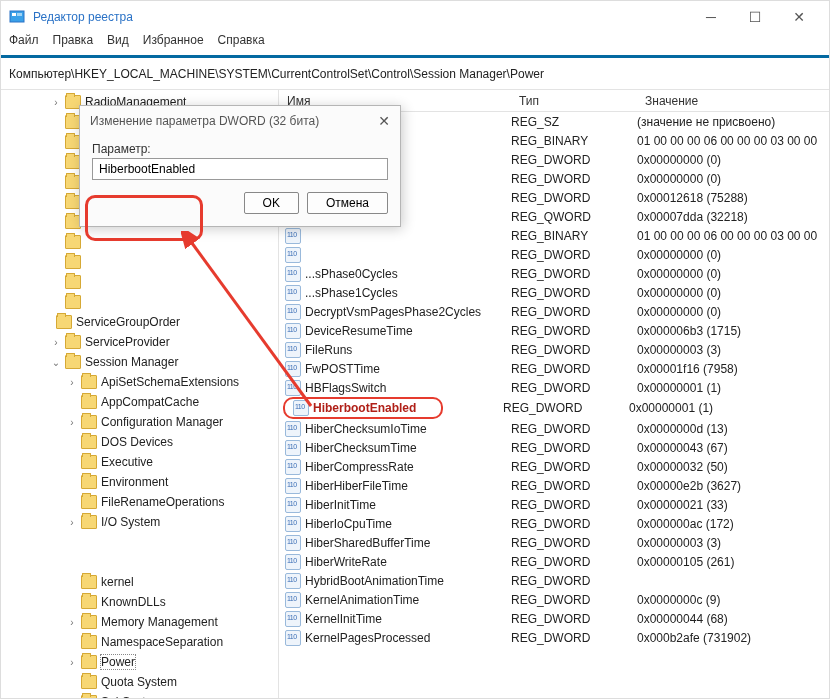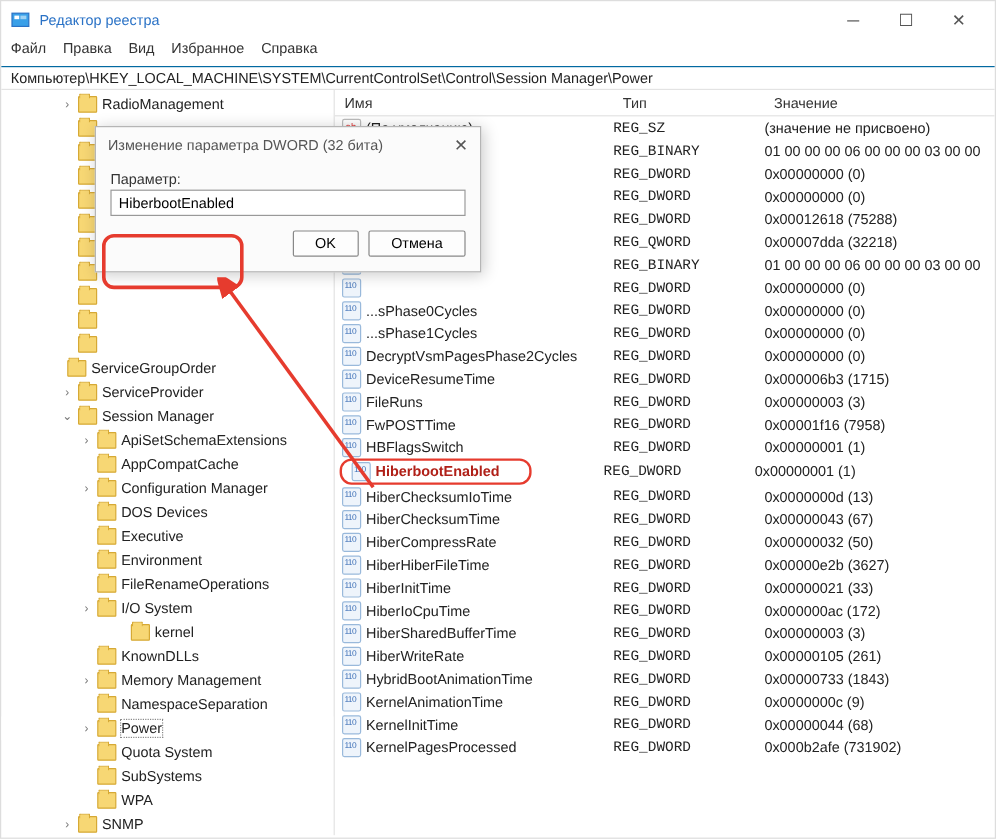--- a/index.html
+++ b/index.html
@@ -3,21 +3,21 @@
 <meta charset="utf-8">
 <style>
 * { margin:0; padding:0; box-sizing:border-box; font-family:"Segoe UI",Tahoma,sans-serif; }
 body { background:#fff; width:830px; height:699px; position:relative; overflow:hidden; border:1px solid #ddd; }
 .titlebar { height:32px; display:flex; align-items:center; padding:0 8px; color:#2a72c6; font-size:12px; }
 .titlebar .logo { width:16px; height:16px; margin-right:8px; display:inline-block; }
 .titlebar .spacer { flex:1; }
 .titlebar .wbtn { width:44px; height:28px; display:flex; align-items:center; justify-content:center; color:#555; font-size:14px; }
 .menubar { height:22px; display:flex; align-items:flex-start; padding:0 8px; gap:14px; font-size:12px; color:#333; }
 .menubar span { cursor:default; }
-.addrbar { height:20px; padding:2px 8px; font-size:12px; color:#222; border-top:1px solid #0369a1; border-bottom:1px solid #e3e3e3; display:flex; align-items:center; white-space:nowrap; overflow:hidden; }
+.addrbar { height:35px; padding:2px 8px; font-size:12px; color:#222; border-top:3px solid #0369a1; border-bottom:1px solid #e3e3e3; display:flex; align-items:center; white-space:nowrap; overflow:hidden; }
 .main { display:flex; height:calc(100% - 76px); }
 .tree { width:278px; border-right:1px solid #e3e3e3; overflow:hidden; font-size:12px; color:#222; padding-top:2px; }
 .tree .row { height:20px; display:flex; align-items:center; white-space:nowrap; }
 .tree .row .chev { width:14px; text-align:center; color:#777; font-size:10px; }
 .tree .row .fld { width:16px; height:14px; margin:0 4px 0 2px; background:#f7d774; border:1px solid #d6a935; border-radius:1px; position:relative; flex-shrink:0; }
 .tree .row .fld::before { content:""; position:absolute; top:-3px; left:0; width:7px; height:3px; background:#f7d774; border:1px solid #d6a935; border-bottom:none; border-radius:1px 1px 0 0; }
 .tree .row.sel { background:#fff; }
 .tree .row.sel .lbl { outline:1px dotted #888; }
 .list { flex:1; overflow:hidden; font-size:12px; color:#222; }
 .list .hdr { height:22px; display:flex; align-items:center; border-bottom:1px solid #e3e3e3; }
@@ -26,21 +26,21 @@
 .list .c2 { width:126px; }
 .list .c3 { flex:1; }
 .list .rows { }
 .list .r { height:19px; display:flex; align-items:center; }
 .list .r .ico { width:16px; height:16px; margin:0 4px 0 6px; flex-shrink:0; }
 .ico-str { background:linear-gradient(180deg,#fff,#f2f2f2); border:1px solid #bbb; border-radius:2px; position:relative; }
 .ico-str::after { content:"ab"; font-size:8px; color:#d33; position:absolute; top:1px; left:2px; }
 .ico-bin { background:#eef4fb; border:1px solid #99b9db; border-radius:2px; position:relative; }
 .ico-bin::after { content:"110"; font-size:7px; color:#3a6db5; position:absolute; top:2px; left:1px; letter-spacing:-0.5px; }
 .list .r .nm { width:206px; white-space:nowrap; overflow:hidden; }
-.list .r .tp { width:126px;font-family:Liberation Mono, monospace; }
+.list .r .tp { width:126px; }
 .list .r .vl { flex:1; white-space:nowrap; overflow:hidden; }
 .list .r.hl { border:2px solid #e63b2e; border-radius:10px; height:22px; width:160px; margin-left:4px; padding-left:2px; }
 .list .r.hl .nm { width:132px; font-weight:bold; color:#b02018; }
 
 .dlg { position:absolute; left:78px; top:104px; width:322px; background:#fbfbfb; border:1px solid #b5b5b5; box-shadow:2px 2px 12px rgba(0,0,0,.2); font-size:12px; }
 .dlg .dtitle { height:30px; display:flex; align-items:center; padding:0 10px; color:#555; }
 .dlg .dtitle .spacer { flex:1; }
 .dlg .dtitle .x { color:#555; font-size:14px; }
 .dlg .body { padding:6px 12px 12px; }
 .dlg .grp { margin-bottom:8px; }
@@ -190,21 +190,21 @@
       <div class="row" style="padding-left: 64px;">
         <span class="chev"></span>
         <span class="fld"></span>
         <span class="lbl">FileRenameOperations</span>
       </div>
       <div class="row" style="padding-left: 64px;">
         <span class="chev">›</span>
         <span class="fld"></span>
         <span class="lbl">I/O System</span>
       </div>
-      <div class="row" style="padding-left: 92px;">
+      <div class="row" style="padding-left: 64px; margin-top: 40px;">
         <span class="chev"></span>
         <span class="fld"></span>
         <span class="lbl">kernel</span>
       </div>
       <div class="row" style="padding-left: 64px;">
         <span class="chev"></span>
         <span class="fld"></span>
         <span class="lbl">KnownDLLs</span>
       </div>
       <div class="row" style="padding-left: 64px;">
@@ -393,21 +393,20 @@
         <div class="r">
           <span class="ico ico-bin"></span>
           <span class="nm">HiberWriteRate</span>
           <span class="tp">REG_DWORD</span>
           <span class="vl">0x00000105 (261)</span>
         </div>
         <div class="r">
           <span class="ico ico-bin"></span>
           <span class="nm">HybridBootAnimationTime</span>
           <span class="tp">REG_DWORD</span>
-          <span class="vl">0x00000733 (1843)</span>
         </div>
         <div class="r">
           <span class="ico ico-bin"></span>
           <span class="nm">KernelAnimationTime</span>
           <span class="tp">REG_DWORD</span>
           <span class="vl">0x0000000c (9)</span>
         </div>
         <div class="r">
           <span class="ico ico-bin"></span>
           <span class="nm">KernelInitTime</span>

